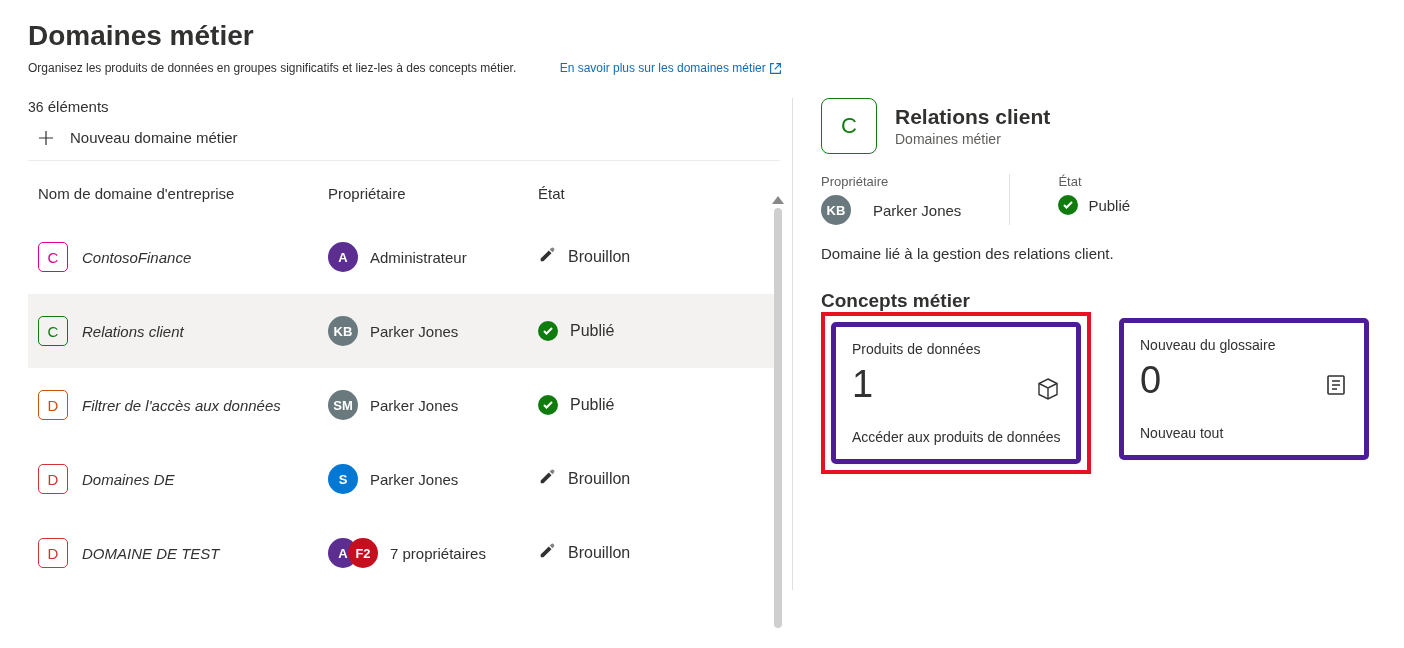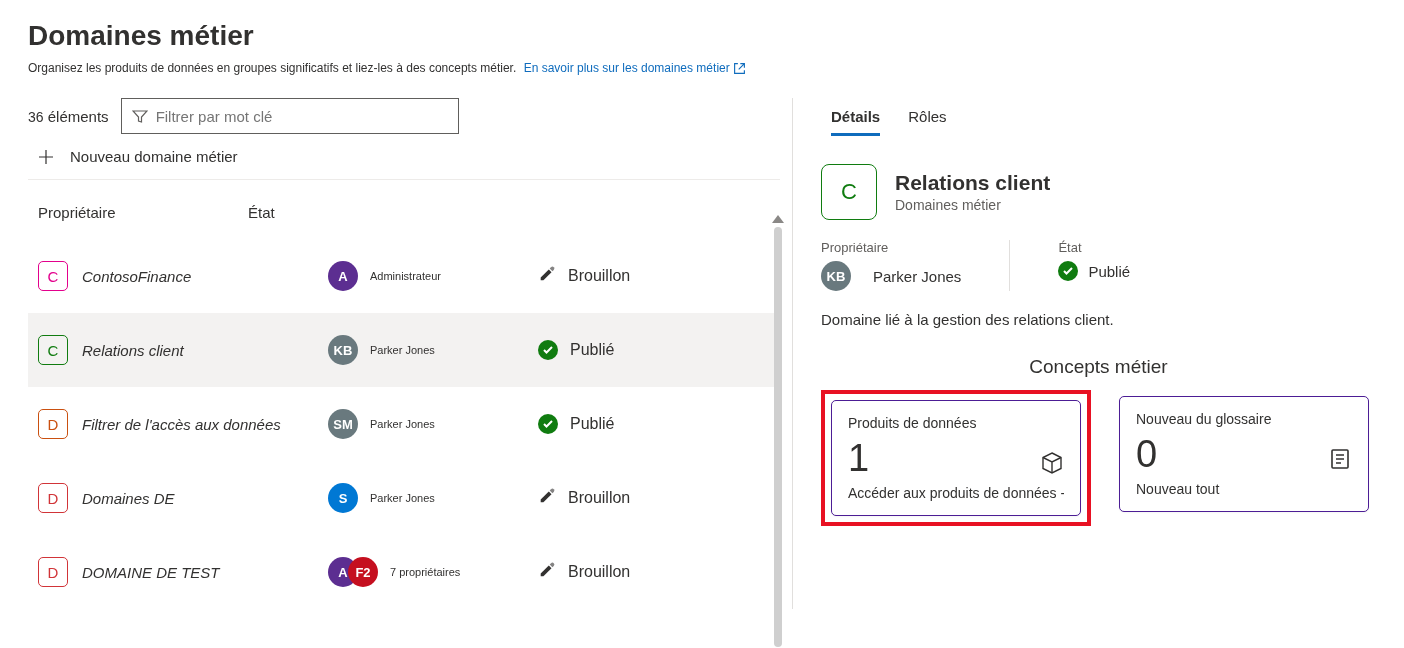--- a/index.html
+++ b/index.html
@@ -1,20 +1,20 @@
 <!DOCTYPE html>
 <html><head>
   <meta charset="utf-8">
   <style>
     * { box-sizing: border-box; margin: 0; padding: 0; }
     body { font-family: "Segoe UI", -apple-system, BlinkMacSystemFont, sans-serif; color: #323130; background: #fff; width: 1404px; height: 648px; overflow: hidden; }
     .page { padding: 20px 28px 0 28px; }
     h1 { font-size: 28px; font-weight: 600; margin-bottom: 6px; }
     .subtitle { font-size: 12px; color: #323130; display: inline-flex; align-items: center; gap: 2px; }
-    .subtitle a { color: #0F6CBD; text-decoration: none; display: inline-flex; align-items: center; gap: 3px; }
+    .subtitle a { color: #0F6CBD; text-decoration: none; display: inline-flex; align-items: center; gap: 3px; margin-left: 36px; }
     .ext-icon { width: 13px; height: 13px; }
 
     .columns { display: flex; margin-top: 22px; }
     .left-col { width: 752px; }
     .right-col { flex: 1; border-left: 1px solid #e1dfdd; padding-left: 28px; margin-left: 12px; padding-top: 0; }
 
     .toolbar-row { display: flex; align-items: center; gap: 12px; margin-bottom: 8px; }
     .count { font-size: 15px; color: #323130; }
     .count-n { font-size: 14px; }
     .filter-box { display: inline-flex; align-items: center; border: 1px solid #605e5c; height: 36px; padding: 0 10px; width: 338px; gap: 8px; background: #fff; }
@@ -43,21 +43,21 @@
     .row .name-text { font-size: 15px; font-style: italic; }
     .row .col-owner { display: flex; align-items: center; }
     .persona { width: 30px; height: 30px; border-radius: 50%; display: inline-flex; align-items: center; justify-content: center; color: #fff; font-size: 13px; font-weight: 600; margin-right: 12px; flex-shrink: 0; }
     .p-purple { background: #5c2e91; }
     .p-gray { background: #69797e; }
     .p-blue { background: #0078d4; }
     .p-red { background: #c50f1f; }
     .persona-stack { display: inline-flex; align-items: center; margin-right: 12px; }
     .persona-stack .persona { margin-right: -10px; }
     .persona-stack .persona:last-child { margin-right: 0; }
-    .owner-text { font-size: 11px; }
+    .owner-text { font-size: 15px; }
 
     .row .col-state { display: flex; align-items: center; gap: 12px; }
     .state-icon { width: 18px; height: 18px; flex-shrink: 0; }
     .draft-icon { color: #323130; }
     .check-circle { background: #107c10; border-radius: 50%; width: 20px; height: 20px; display: inline-flex; align-items: center; justify-content: center; }
     .check-circle svg { width: 12px; height: 12px; color: #fff; }
 
     .scroll-indicator { position: absolute; right: -2px; top: -12px; width: 8px; height: 420px; background: #cfcfcf; border-radius: 4px; }
     .scroll-arrow { position: absolute; right: -4px; top: -28px; color: #8a8886; }
 
@@ -70,26 +70,26 @@
     .detail-ico { width: 56px; height: 56px; border: 1px solid #107c10; color: #107c10; border-radius: 8px; font-size: 22px; display: flex; align-items: center; justify-content: center; }
     .detail-title { font-size: 21px; font-weight: 600; }
     .detail-sub { font-size: 14px; color: #605e5c; margin-top: 2px; }
 
     .meta-row { display: flex; gap: 48px; margin-bottom: 20px; }
     .meta-col .label { font-size: 13px; color: #605e5c; margin-bottom: 6px; }
     .meta-col .value { display: flex; align-items: center; gap: 10px; font-size: 15px; white-space: nowrap; }
     .meta-divider { width: 1px; background: #e1dfdd; }
 
     .desc { font-size: 15px; margin-bottom: 28px; }
-    .section-heading { font-size: 19px; font-weight: 400; margin-bottom: 12px; text-align: center; }
+    .section-heading { font-size: 19px; font-weight: 700; margin-bottom: 0; }
 
     .cards { display: flex; gap: 22px; }
     .card-wrap { position: relative; padding: 6px; }
     .card-wrap.highlight { border: 4px solid #e81123; }
-    .card { width: 250px; height: 116px; border: 1px solid #4c1d95; border-radius: 5px; padding: 14px 16px; display: flex; flex-direction: column; position: relative; box-shadow: 0 1px 2px rgba(0,0,0,0.04); background: #fff; }
+    .card { width: 250px; height: 142px; border: 5px solid #4c1d95; border-radius: 5px; padding: 14px 16px; display: flex; flex-direction: column; position: relative; box-shadow: 0 1px 2px rgba(0,0,0,0.04); background: #fff; }
     .card .c-title { font-size: 14px; color: #323130; margin-bottom: 6px; }
     .card .c-number { font-size: 38px; font-weight: 400; }
     .card .c-link { font-size: 14px; color: #323130; margin-top: auto; white-space: nowrap; overflow: hidden; }
     .card .c-icon { position: absolute; right: 16px; top: 50px; width: 24px; height: 24px; color: #323130; }
   </style>
 </head>
 <body>
 
 <div class="page">
   <h1>Domaines métier</h1>
@@ -100,35 +100,30 @@
       <svg class="ext-icon" viewBox="0 0 16 16" fill="none" stroke="currentColor" stroke-width="1.4">
           <path d="M6 2H2v12h12v-4M9 2h5v5M14 2L7 9"></path>
         </svg>
     </a>
   </p>
 
   <div class="columns">
     <div class="left-col">
       <div class="toolbar-row">
         <span class="count"><span class="count-n">36</span> <span>éléments</span></span>
-        <div class="filter-box">
-          <svg class="filter-icon" viewBox="0 0 16 16" fill="none" stroke="currentColor" stroke-width="1.2">
-              <path d="M1 3h14l-5.5 6v5l-3-1v-4z"></path>
-            </svg>
-          <input type="text" placeholder="Filtrer par mot clé" style="">
-        </div>
       </div>
       <div class="add-row">
         <svg class="plus-icon" viewBox="0 0 16 16" stroke="#323130" stroke-width="1.2">
             <path d="M8 1v14M1 8h14"></path>
           </svg>
         <span>Nouveau domaine métier</span>
       </div>
 
       <div class="table-head">
+        <div class="col-name">Nom de domaine d'entreprise</div>
         <div class="col-owner">Propriétaire</div>
         <div class="col-state">État</div>
       </div>
 
       <div class="rows" id="rows-container">
         <div class="scroll-arrow">
           <svg width="12" height="10" viewBox="0 0 12 10" fill="currentColor">
               <path d="M6 0l6 8H0z"></path>
             </svg>
         </div>
@@ -220,24 +215,20 @@
                   <path d="M3 14l9-9 3 3-9 9H3v-3z"></path>
                   <path d="M13 4l3 3 1.5-1.5a1.5 1.5 0 00-3-3L13 4z" opacity="0.6"></path>
                 </svg></span>
       <span>Brouillon</span>
     </div>
           </div>
         </div>
     </div>
 
     <div class="right-col">
-      <div class="tabs">
-        <div class="tab active">Détails</div>
-        <div class="tab">Rôles</div>
-      </div>
 
       <div class="detail-head">
         <div class="detail-ico">C</div>
         <div>
           <div class="detail-title">Relations client</div>
           <div class="detail-sub">Domaines métier</div>
         </div>
       </div>
 
       <div class="meta-row">

